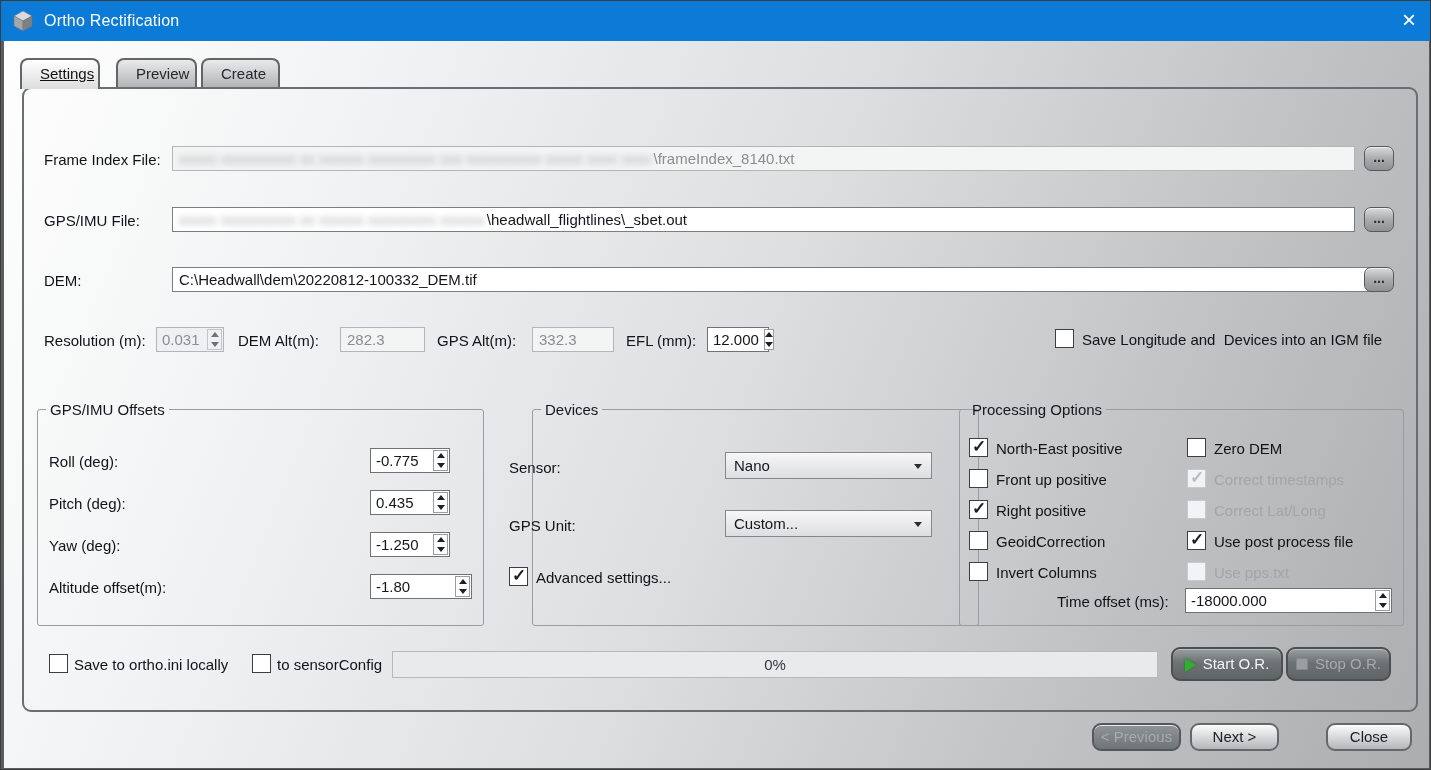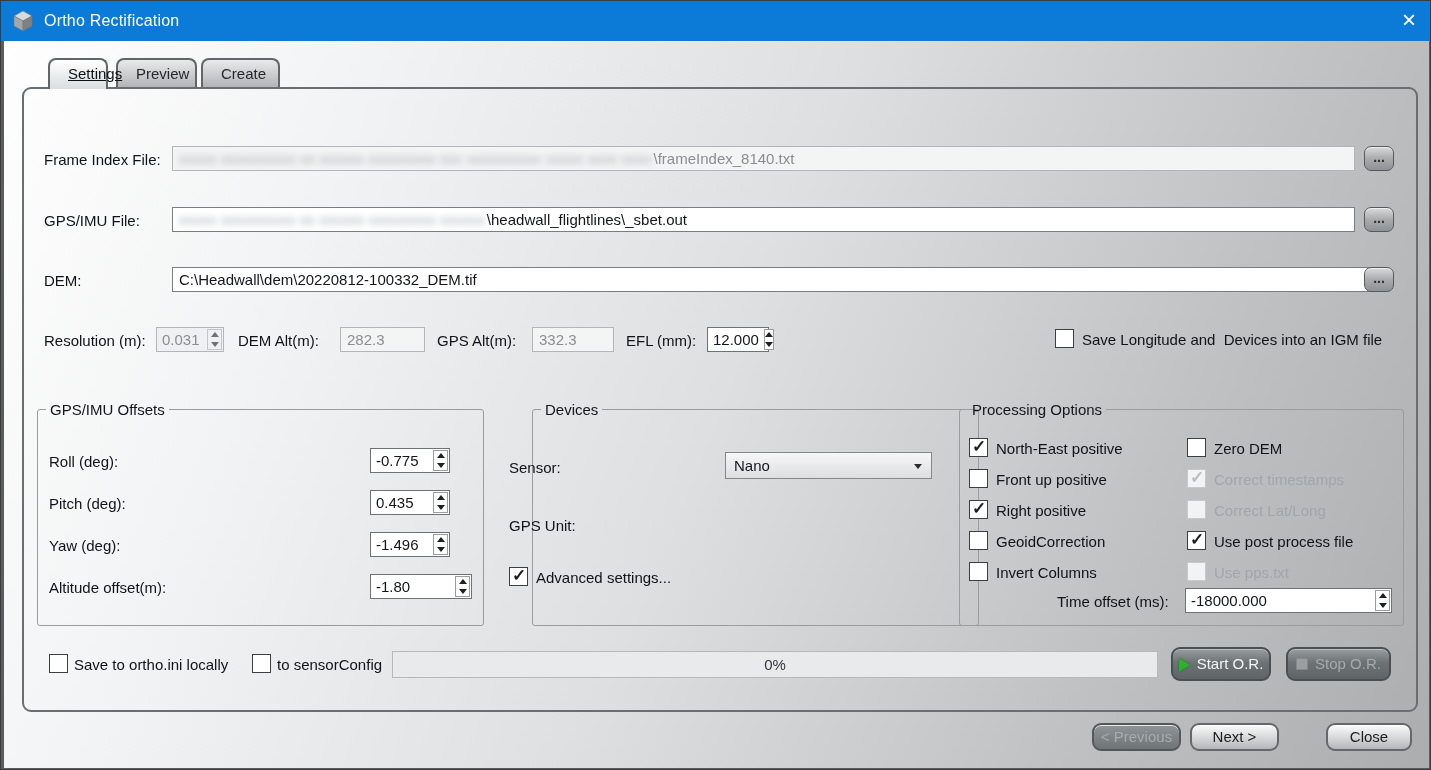--- a/index.html
+++ b/index.html
@@ -108,21 +108,21 @@
       <polygon points="12,2 21,7 12,12 3,7" fill="#d8dadc" stroke="#6f7274" stroke-width="0.5"></polygon>
       <polygon points="3,7 12,12 12,22 3,17" fill="#a4a7aa" stroke="#6f7274" stroke-width="0.5"></polygon>
       <polygon points="21,7 12,12 12,22 21,17" fill="#7e8184" stroke="#6f7274" stroke-width="0.5"></polygon>
     </svg>
     <span class="title">Ortho Rectification</span>
     <div id="close-x">×</div>
   </div>
 
   <div id="body">
 
-    <div class="tab active" style="left:44px;  width:60px;text-decoration:underline;">Settings</div>
+    <div class="tab active" style="left:16px;  width:80px;text-decoration:underline;">Settings</div>
     <div class="tab inactive" style="left:112px; width:81px;">Preview</div>
     <div class="tab inactive" style="left:197px; width:79px;">Create</div>
 
     <div id="frame"></div>
 
     <span class="lbl" style="left:40px; top:110px;">Frame Index File:</span>
     <div class="field disabled" style="left:168px; top:105px; width:1183px;">
       <span class="redacted">xxxxx xxxxxxxxxx xx xxxxxx xxxxxxxxx xxx xxxxxxxxxx xxxxx xxxx xxxx</span>
       <span>\frameIndex_8140.txt</span>
     </div>
@@ -186,21 +186,21 @@
     <span class="lbl" style="left:45px; top:454px;">Pitch (deg):</span>
     <div class="spin" style="left:366px; top:449px; width:80px;">
       <span class="val">0.435</span>
       <span class="arrows">
           <i class="up"></i>
           <i class="dn"></i>
         </span>
     </div>
     <span class="lbl" style="left:45px; top:496px;">Yaw (deg):</span>
     <div class="spin" style="left:366px; top:491px; width:80px;">
-      <span class="val">-1.496</span>
+      <span class="val">-1.250</span>
       <span class="arrows">
           <i class="up"></i>
           <i class="dn"></i>
         </span>
     </div>
     <span class="lbl" style="left:45px; top:538px;">Altitude offset(m):</span>
     <div class="spin" style="left:366px; top:533px; width:102px;">
       <span class="val">-1.80</span>
       <span class="arrows">
           <i class="up"></i>
@@ -210,20 +210,24 @@
 
     <fieldset style="left:493px; top:360px; width:447px; height:225px;margin-left:35px;">
       <legend>Devices</legend>
     </fieldset>
     <span class="lbl" style="left:505px; top:418px;">Sensor:</span>
     <div class="combo" style="left:721px; top:411px; width:207px;">
       <span>Nano</span>
       <i class="arrow"></i>
     </div>
     <span class="lbl" style="left:505px; top:476px;">GPS Unit:</span>
+    <div class="combo" style="left:721px; top:469px; width:207px;">
+      <span>Custom...</span>
+      <i class="arrow"></i>
+    </div>
     <span class="cb checked" style="left:505px; top:526px;"></span>
     <span class="cb-lbl" style="left:532px; top:528px;">Advanced settings...</span>
 
     <fieldset style="left:955px; top:360px; width:445px; height:225px;">
       <legend>Processing Options</legend>
     </fieldset>
 
     <span class="cb checked" style="left:965px; top:397px;"></span>
     <span class="cb-lbl" style="left:992px; top:399px;">North-East positive</span>
     <span class="cb" style="left:965px; top:428px;"></span>
@@ -255,21 +259,21 @@
         </span>
     </div>
 
     <span class="cb" style="left:45px; top:613px;"></span>
     <span class="cb-lbl" style="left:70px; top:615px;">Save to ortho.ini locally</span>
     <span class="cb" style="left:248px; top:613px;"></span>
     <span class="cb-lbl" style="left:273px; top:615px;">to sensorConfig</span>
 
     <div id="progress" style="left:388px; top:610px;">0%</div>
 
-    <div class="btn btn-dark" style="left:1167px; top:606px; width:100px; height:34px; line-height:30px;">
+    <div class="btn btn-dark" style="left:1167px; top:606px; width:112px; height:34px; line-height:30px;">
       <span class="play-ico"></span><span>Start O.R.</span>
     </div>
     <div class="btn btn-dark disabled" style="left:1282px; top:606px; width:105px; height:34px; line-height:30px;">
       <span class="stop-ico"></span><span>Stop O.R.</span>
     </div>
 
     <div class="btn btn-light disabled" style="left:1088px; top:682px; width:89px; height:28px; line-height:24px;">&lt; Previous</div>
     <div class="btn btn-light" style="left:1186px; top:682px; width:89px; height:28px; line-height:24px;">Next &gt;</div>
     <div class="btn btn-light" style="left:1322px; top:682px; width:86px; height:28px; line-height:24px;">Close</div>
 

